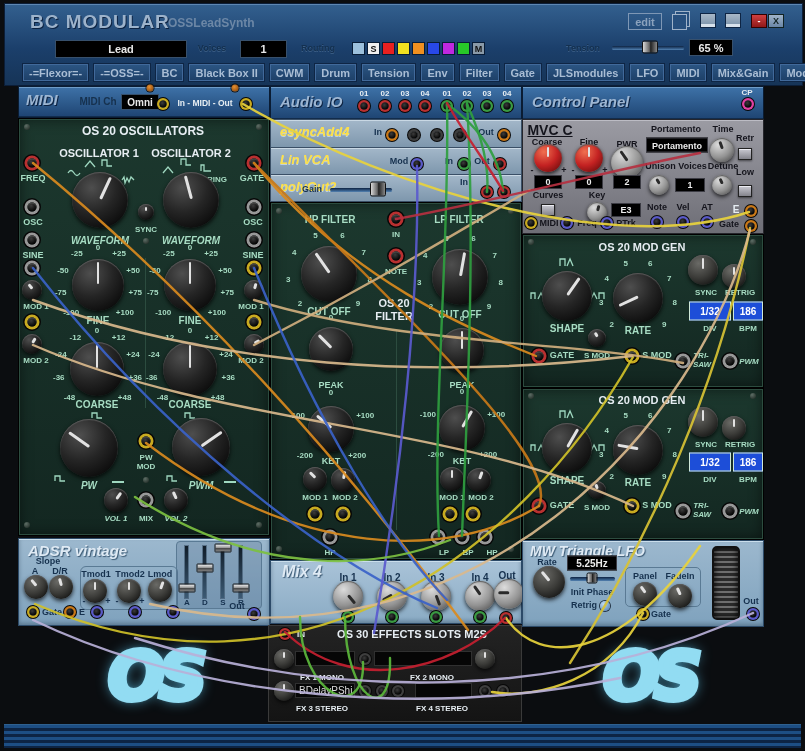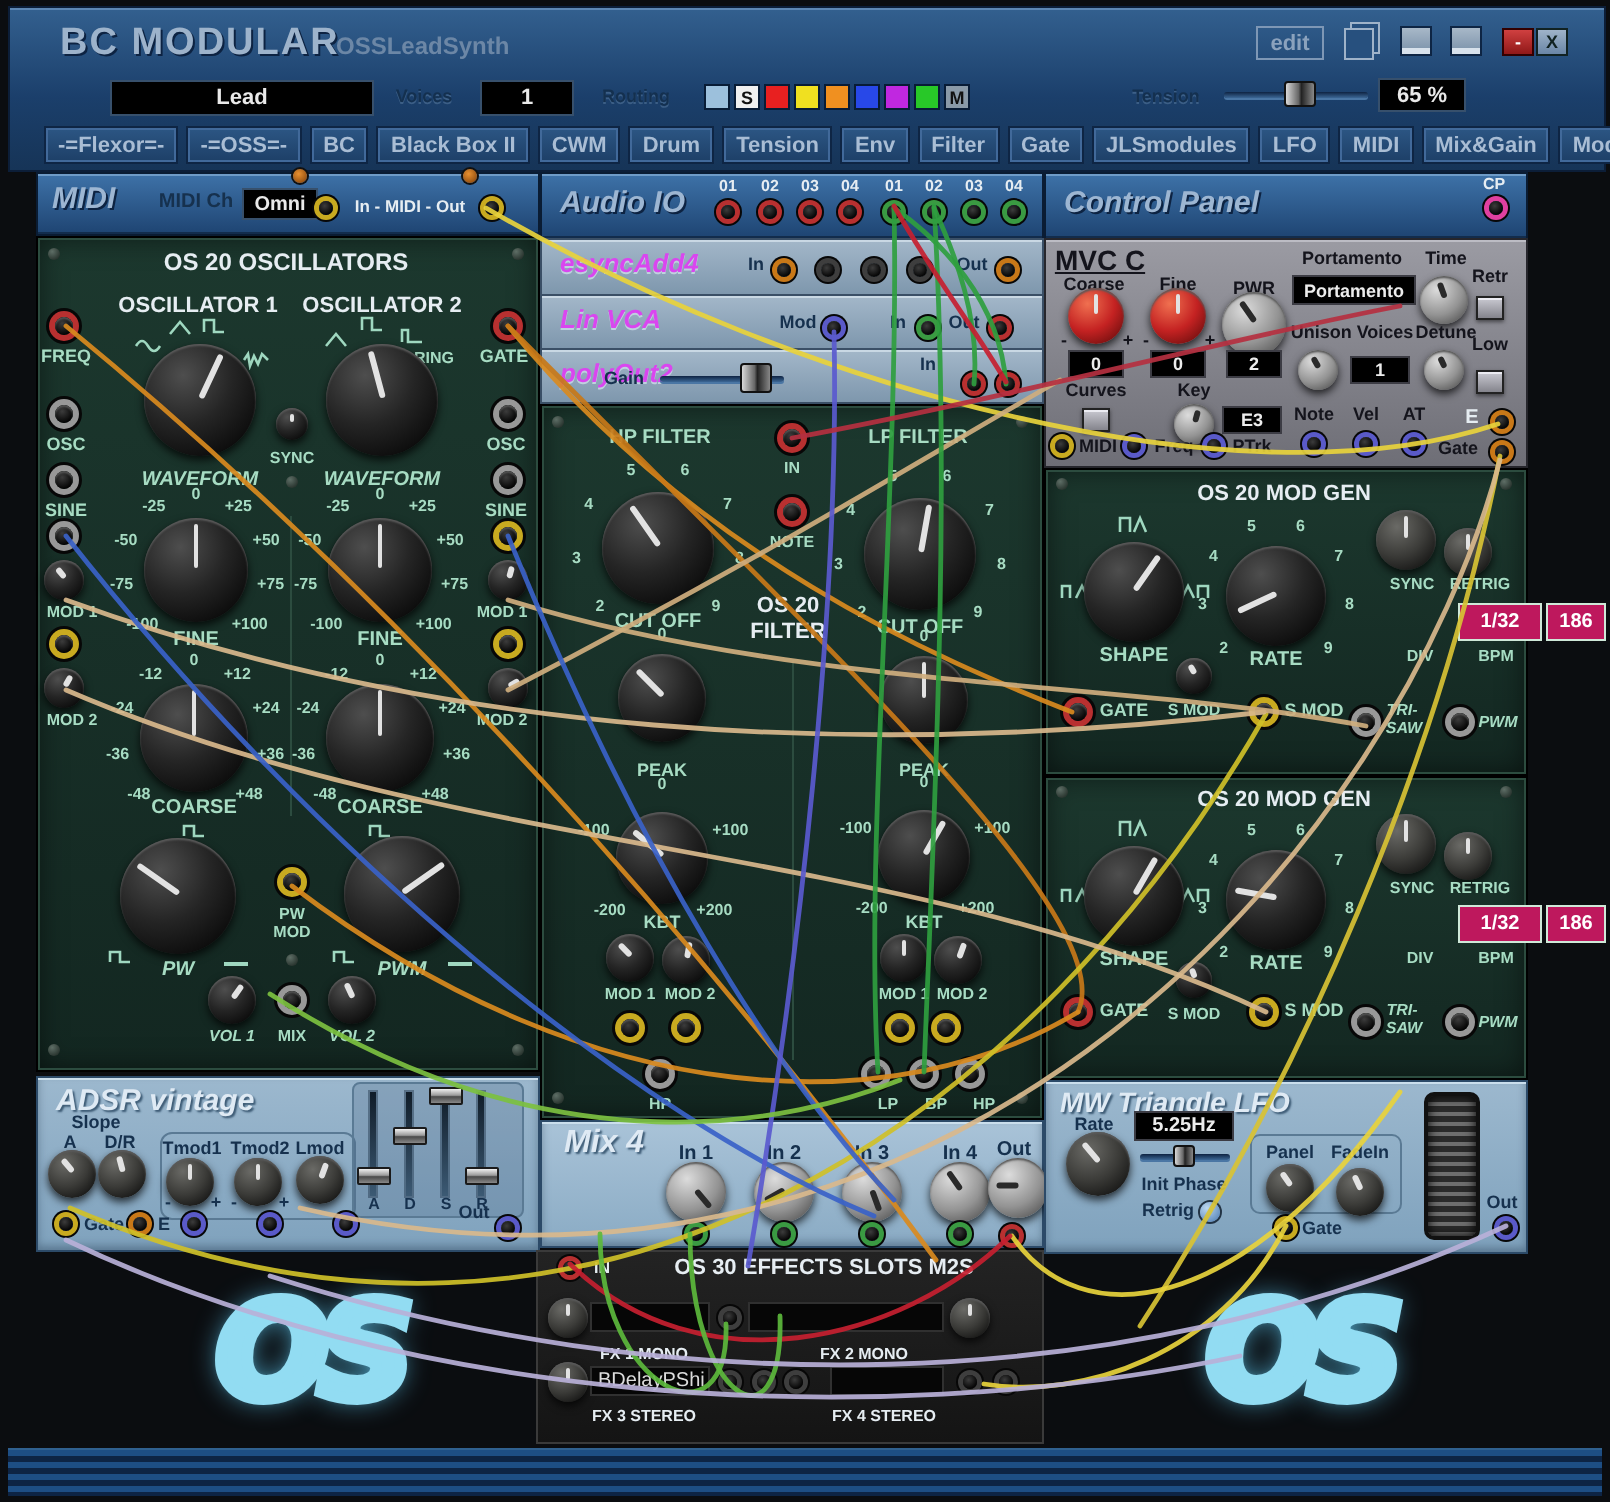--- a/index.html
+++ b/index.html
@@ -24,38 +24,38 @@
   #toolbar{left:22px;top:63px;display:flex;gap:4px;}
   .tbtn{height:17px;padding:0 6px;display:flex;align-items:center;background:linear-gradient(#2c5684,#1d3f67);border:1px solid #0e2544;box-shadow:inset 0 0 0 1px #41699a;color:#a9bdd4;font:bold 11px "Liberation Sans",sans-serif;white-space:nowrap;}
   
   .bstrip{background:linear-gradient(#3e72a8,#1e4472);border:1px solid #0a1c33;box-shadow:inset 0 1px 0 #6f9cc8,inset 0 -1px 0 #122c4c;}
   .gstrip{background:linear-gradient(#a3b7c9,#7e97ad);border:1px solid #3a4f66;box-shadow:inset 0 1px 0 #c9d8e4;}
   .pgreen{background:linear-gradient(#1c382e,#132721);border:1px solid #000;box-shadow:inset 0 0 0 1px #2c4c3f,inset 0 0 14px rgba(0,0,0,.55);}
   .pblue{background:linear-gradient(#9cb8ce,#7fa2bd);border:1px solid #2c4a68;box-shadow:inset 0 1px 0 #cadeec,inset 0 -2px 4px rgba(20,40,60,.35);}
   .pgrey{background:linear-gradient(#9b9ba3,#6e6e76);border:1px solid #26262c;box-shadow:inset 0 1px 0 #bcbcc4;}
   .pdark{background:linear-gradient(#232323,#141414);border:1px solid #3a3a3a;}
   .btitle{font:italic bold 15px "Liberation Sans",sans-serif;color:#9db6d2;text-shadow:1px 1px 0 #0d2342;}
-  .gtitle{font:italic bold 13px "Liberation Sans",sans-serif;color:#d946ef;text-shadow:0 1px 0 #bfd0de;}
+  .gtitle{font:italic bold 13px "Liberation Sans",sans-serif;color:#fde047;text-shadow:0 1px 0 #bfd0de;}
   .ptitle{font:italic bold 15px "Liberation Sans",sans-serif;color:#dfeaf4;text-shadow:1px 1px 1px #3c5a74;}
   .lb{position:absolute;transform:translate(-50%,-50%);white-space:nowrap;font:bold 9px "Liberation Sans",sans-serif;}
   .lg{color:#a7dcc3;} .lgi{color:#a7dcc3;font-style:italic;} .lw{color:#e6edf2;} .ld{color:#16314e;} .lk{color:#14141c;}
   .scl{position:absolute;transform:translate(-50%,-50%);font:bold 8px "Liberation Sans",sans-serif;color:#a7dcc3;white-space:nowrap;}
   .knob{position:absolute;transform:translate(-50%,-50%);border-radius:50%;background:radial-gradient(circle at 35% 28%,#4e4e4e,#252525 45%,#0b0b0b 82%);box-shadow:0 2px 4px rgba(0,0,0,.75),inset 0 1px 1px #5a5a5a;}
   .knob::after{content:"";position:absolute;left:50%;top:3px;width:2.5px;height:calc(50% - 4px);margin-left:-1.25px;background:#e2e2e2;border-radius:2px;transform:rotate(var(--rot,0deg));transform-origin:50% 100%;}
   .knob.red{background:radial-gradient(circle at 35% 28%,#f07050,#c42222 50%,#6e0e0e 88%);}
   .knob.metal{background:radial-gradient(circle at 35% 28%,#dcdcdc,#939393 55%,#4e4e4e 92%);}
   .knob.metal::after{background:#2a2a2a;}
   .knob.dk{background:radial-gradient(circle at 35% 28%,#6a6a66,#3b3b38 50%,#151514 85%);}
   .jack{position:absolute;transform:translate(-50%,-50%);width:9px;height:9px;border-radius:50%;background:radial-gradient(circle at 40% 35%,#3c3c3c,#050505 70%);box-shadow:0 0 0 3px var(--r,#888),0 0 0 4.5px #070707,inset 0 1px 1px #555;}
   .js{width:7px;height:7px;box-shadow:0 0 0 2.5px var(--r,#888),0 0 0 3.5px #070707;}
   .j-red{--r:#b83030}.j-yel{--r:#c8aa20}.j-grn{--r:#3a9a42}.j-gry{--r:#989898}.j-blu{--r:#5a5ac8}.j-org{--r:#c87818}.j-pnk{--r:#e040a0}.j-blk{--r:#3e3e3e}
   .dot{position:absolute;transform:translate(-50%,-50%);width:7px;height:7px;border-radius:50%;background:radial-gradient(circle at 40% 35%,#e89030,#7a3c08);box-shadow:0 0 0 1px #111;}
   .screw{position:absolute;transform:translate(-50%,-50%);width:6px;height:6px;border-radius:50%;background:radial-gradient(circle at 35% 30%,#5e6e66,#17211c);}
   .vb{position:absolute;transform:translate(-50%,-50%);background:#000;color:#ececec;border:1px solid #3c3c44;font:bold 9px "Liberation Sans",sans-serif;display:flex;align-items:center;justify-content:center;}
-  .db{position:absolute;transform:translate(-50%,-50%);background:#be185d;border:1px solid #cfe8d8;color:#fff;font:bold 10px "Liberation Sans",sans-serif;display:flex;align-items:center;justify-content:center;margin-left:40px;}
+  .db{position:absolute;transform:translate(-50%,-50%);background:#1d4ed8;border:1px solid #cfe8d8;color:#fff;font:bold 10px "Liberation Sans",sans-serif;display:flex;align-items:center;justify-content:center;}
   .pb{position:absolute;transform:translate(-50%,-50%);background:linear-gradient(#cacad2,#84848c);border:1px solid #222;box-shadow:inset 0 1px 0 #ecECF2,0 1px 2px rgba(0,0,0,.5);}
   .fxd{position:absolute;background:#060606;border:1px solid #303030;color:#dcdcdc;font:10px "Liberation Sans",sans-serif;display:flex;align-items:center;padding-left:3px;box-sizing:border-box;}
   .ic{position:absolute;transform:translate(-50%,-50%);}
   .ic path,.ic polyline{fill:none;stroke:#9fd8c0;stroke-width:1.3;}
   .vtrack{position:absolute;width:3px;background:linear-gradient(#101c28,#3c5a74);box-shadow:0 0 0 1px rgba(20,40,60,.4);}
   .vthumb{position:absolute;transform:translate(-50%,-50%);width:15px;height:7px;background:linear-gradient(#f0f0f0,#9a9a9a 45%,#4a4a4a 55%,#888);border:1px solid #1a1a1a;border-radius:1px;}
   .logo{position:absolute;transform:translate(-50%,-50%);font:italic 900 66px "DejaVu Sans",sans-serif;letter-spacing:-5px;color:#92dcf2;-webkit-text-stroke:6px #92dcf2;text-shadow:0 0 14px rgba(90,195,235,.9),0 0 4px rgba(160,225,245,.9);}
   #footer{left:4px;top:724px;width:797px;height:23px;background:repeating-linear-gradient(180deg,#1d4e84 0 3px,#0d2444 3px 6px);border-top:1px solid #2f608f;}
   #cables{position:absolute;left:0;top:0;z-index:60;pointer-events:none;}
   .wheel{position:absolute;background:repeating-linear-gradient(180deg,#2a2a2a 0 3px,#6e6e6e 3px 5px);border:2px solid #111;border-radius:5px;box-shadow:inset 0 0 6px #000;}

